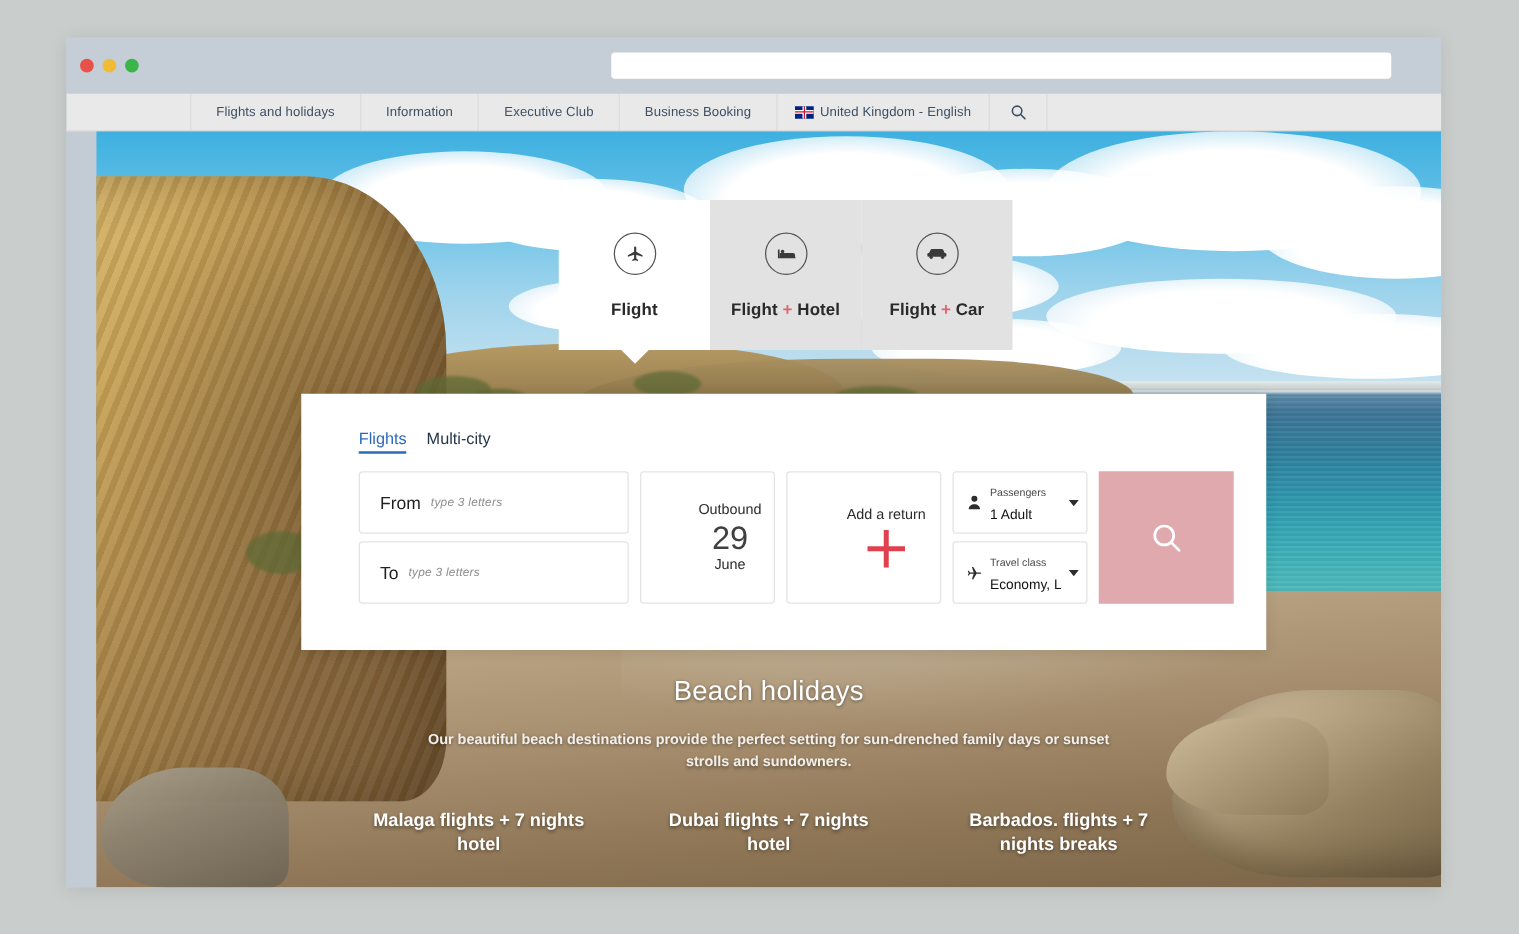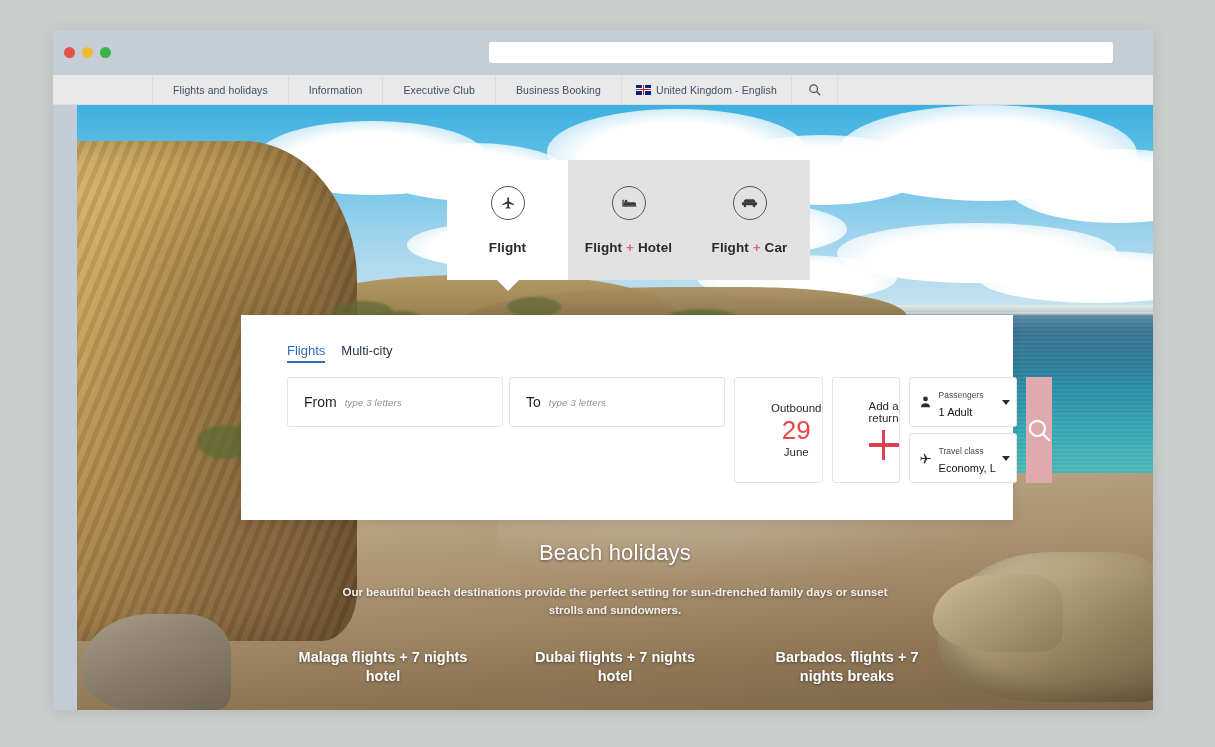--- a/index.html
+++ b/index.html
@@ -286,21 +286,21 @@
     border-bottom: 2px solid #2b6cb8;
   }
 
   .fields-row {
     display: flex;
     align-items: flex-start;
     padding: 14px 0 0 46px;
     gap: 9px;
   }
 
-  .od-col { display: flex; flex-direction: row; gap: 6px; }
+  .od-col { display: flex; flex-direction: column; gap: 6px; }
 
   .field-box {
     border: 1px solid #e3e3e3;
     border-radius: 3px;
     background: #fff;
     padding-left: 36px;
   }
 
   .od-field {
     width: 216px; height: 50px;
@@ -316,21 +316,21 @@
   }
 
   .date-field {
     width: 108px; height: 106px;
     display: flex; flex-direction: column;
     align-items: center; justify-content: center;
     gap: 2px;
     cursor: pointer;
   }
   .date-caption { font-size: 11.5px; color: #2b2b2b; }
-  .date-day { font-size: 26px; color: #ef4444; line-height: 1.08; font-weight: 400; }
+  .date-day { font-size: 26px; color: #404040; line-height: 1.08; font-weight: 400; }
   .date-month { font-size: 11.5px; color: #2b2b2b; }
 
   .return-field {
     width: 124px; height: 106px;
     display: flex; flex-direction: column;
     align-items: center; justify-content: center;
     gap: 6px;
     cursor: pointer;
   }
   .return-caption { font-size: 11.5px; color: #2b2b2b; }

